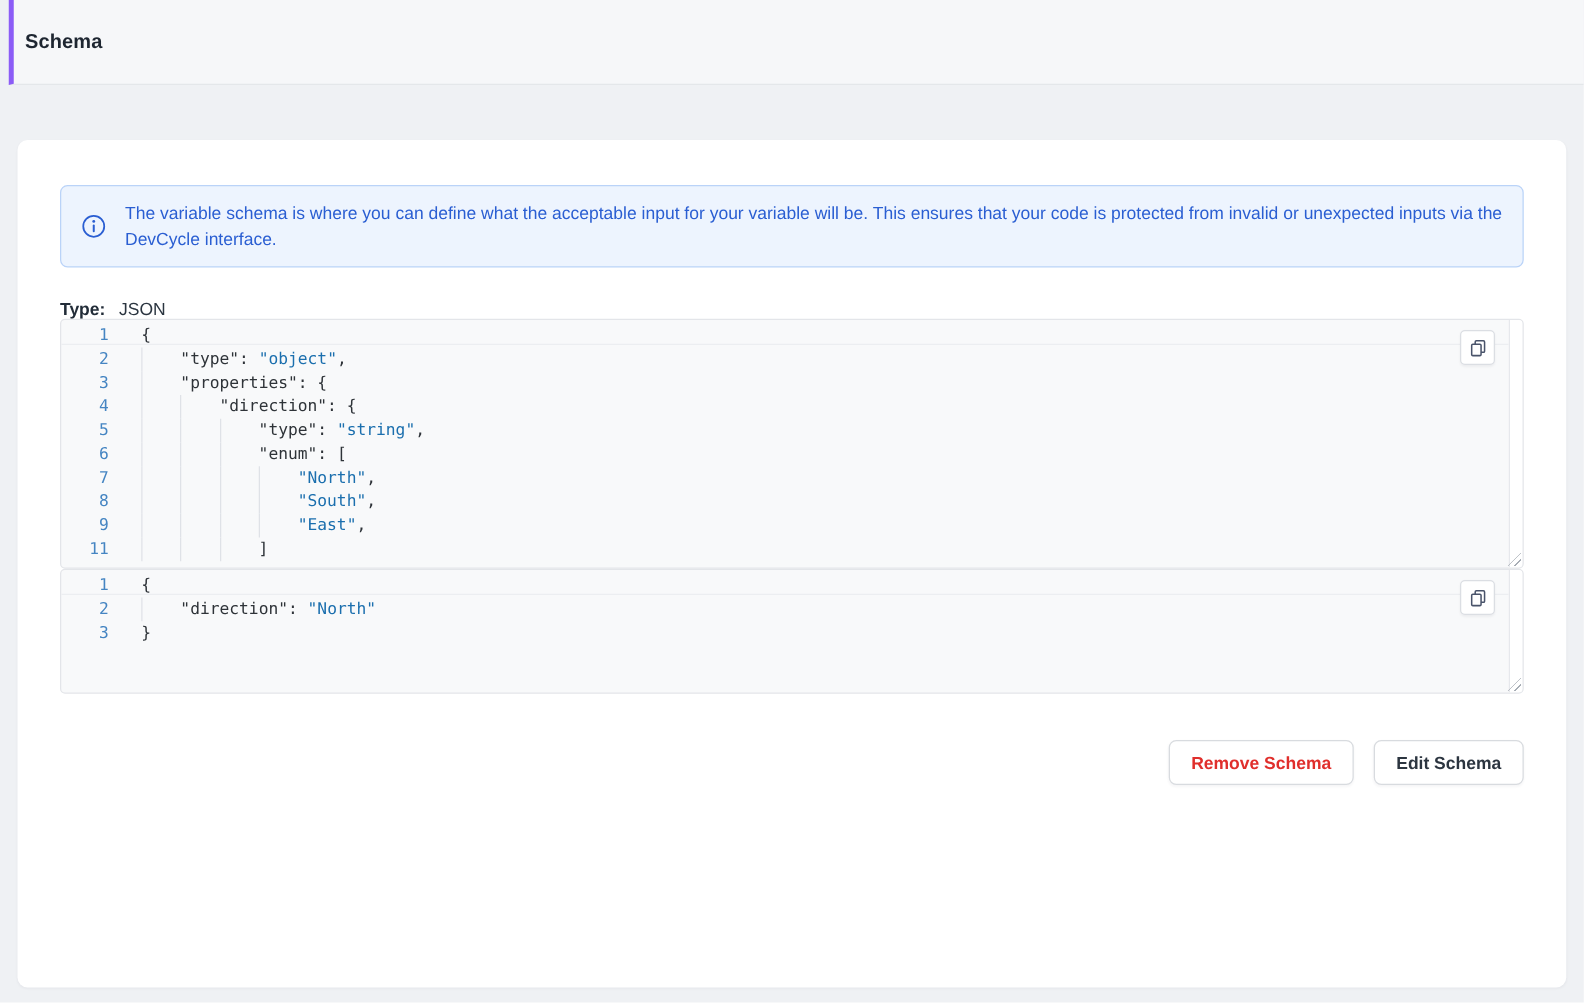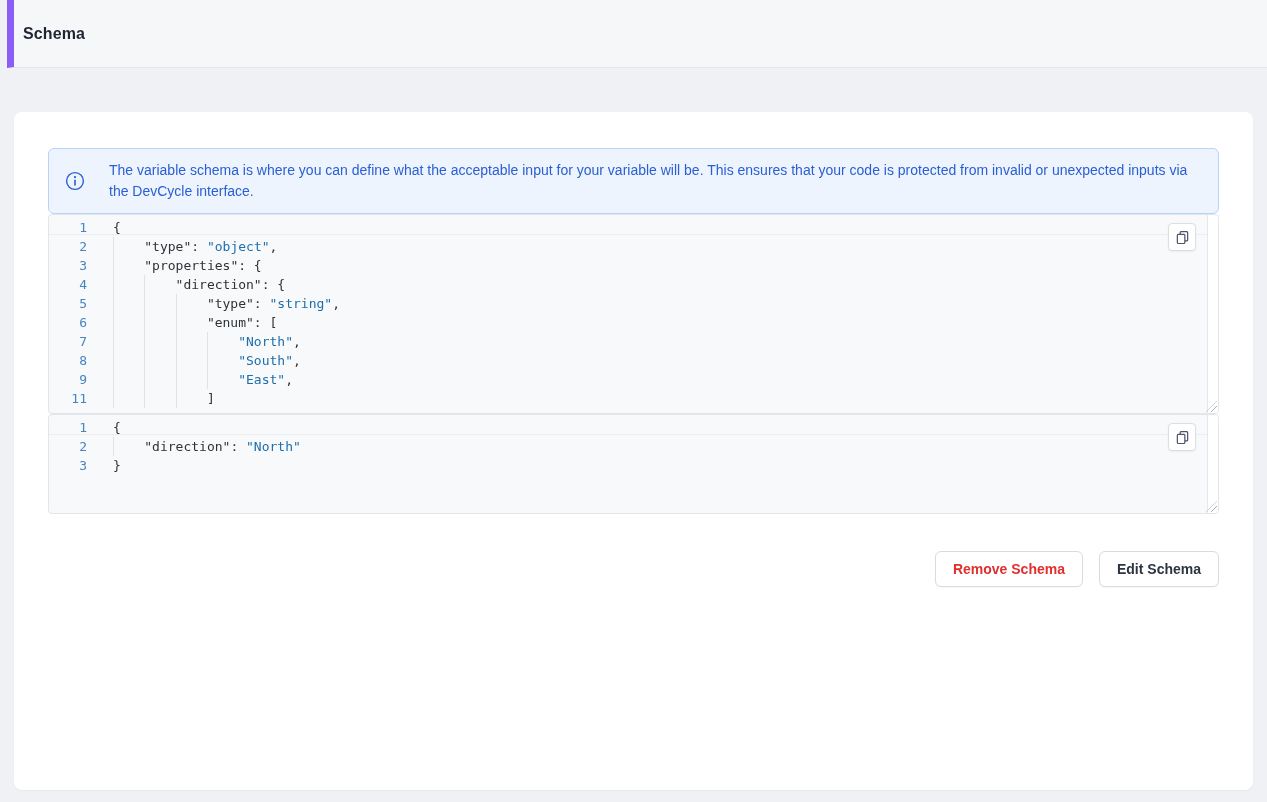--- a/index.html
+++ b/index.html
@@ -10,21 +10,21 @@
     color: var(--text, #2b3540);
     font-size: 14px;
     overflow: hidden;
   }
 
   
   .page-header {
     height: 68px;
     margin-left: 7px;
     background: #f6f7f9;
-    border-left: 7px solid #8b5cf6;
+    border-left: 4px solid #8b5cf6;
     border-bottom: 1px solid #e4e7ea;
     display: flex;
     align-items: center;
     padding-left: 9px;
   }
   .page-title {
     font-size: 16px;
     font-weight: 700;
     color: #1e2631;
     letter-spacing: .1px;
@@ -37,21 +37,21 @@
     border-radius: 8px;
     box-shadow: 0 1px 2px rgba(16,24,40,.04);
     padding: 36px 34px 32px 34px;
     height: 678px;
   }
 
   
   .alert {
     display: flex;
     align-items: center;
-    gap: 24px;
+    gap: 15px;
     background: var(--alert-bg, #edf4fe);
     border: 1px solid var(--alert-border, #bad3f8);
     border-radius: 6px;
     padding: 11px 16px;
     color: var(--alert-text, #2a5ed2);
     line-height: 21px;
   }
   .alert-icon { flex: none; display: flex; color: var(--alert-text, #2a5ed2); }
   .alert-text { flex: 1; }
 
@@ -149,20 +149,24 @@
     <span class="alert-icon">
       <svg width="20" height="20" viewBox="0 0 20 20">
         <circle cx="10" cy="10" r="8.4" fill="none" stroke="currentColor" stroke-width="1.4"></circle>
         <circle cx="10" cy="6.1" r="1.15" fill="currentColor"></circle>
         <rect x="9.2" y="8.5" width="1.6" height="6.2" rx="0.8" fill="currentColor"></rect>
       </svg>
     </span>
     <span class="alert-text">The variable schema is where you can define what the acceptable input for your variable will be. This ensures that your code is protected from invalid or unexpected inputs via the DevCycle interface.</span>
   </div>
 
+  <div class="field-row">
+    <span class="field-label">Type:</span>
+    <span class="field-value">JSON</span>
+  </div>
 
 
   <div class="editor schema">
     <div class="editor-topline"></div>
     <div class="cm-content">
         <div class="cm-row">
           <span class="cm-ln">1</span>
           <span class="cm-code"><span class="tk-pun">{</span></span>
         </div>
         <div class="cm-row">

